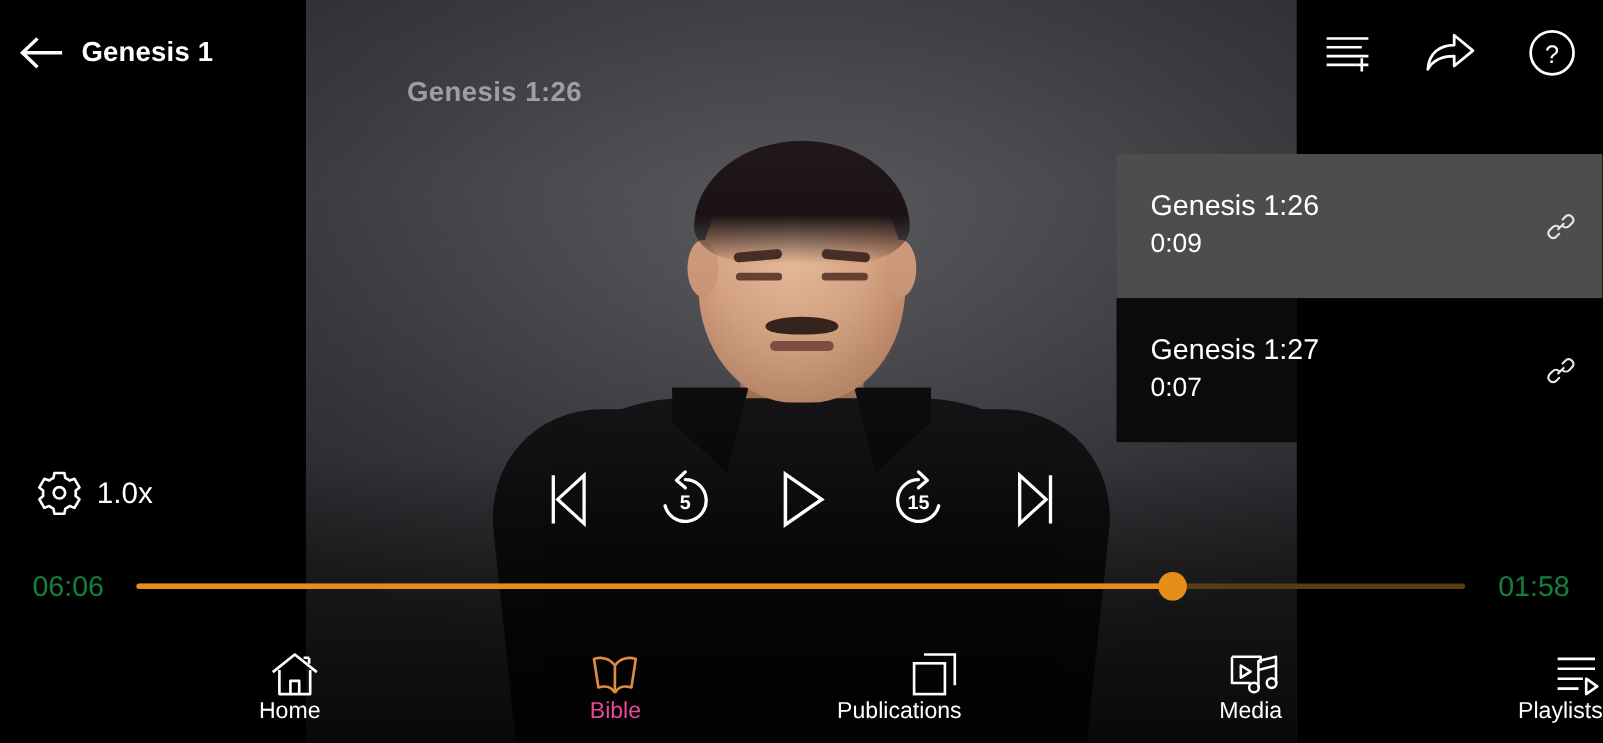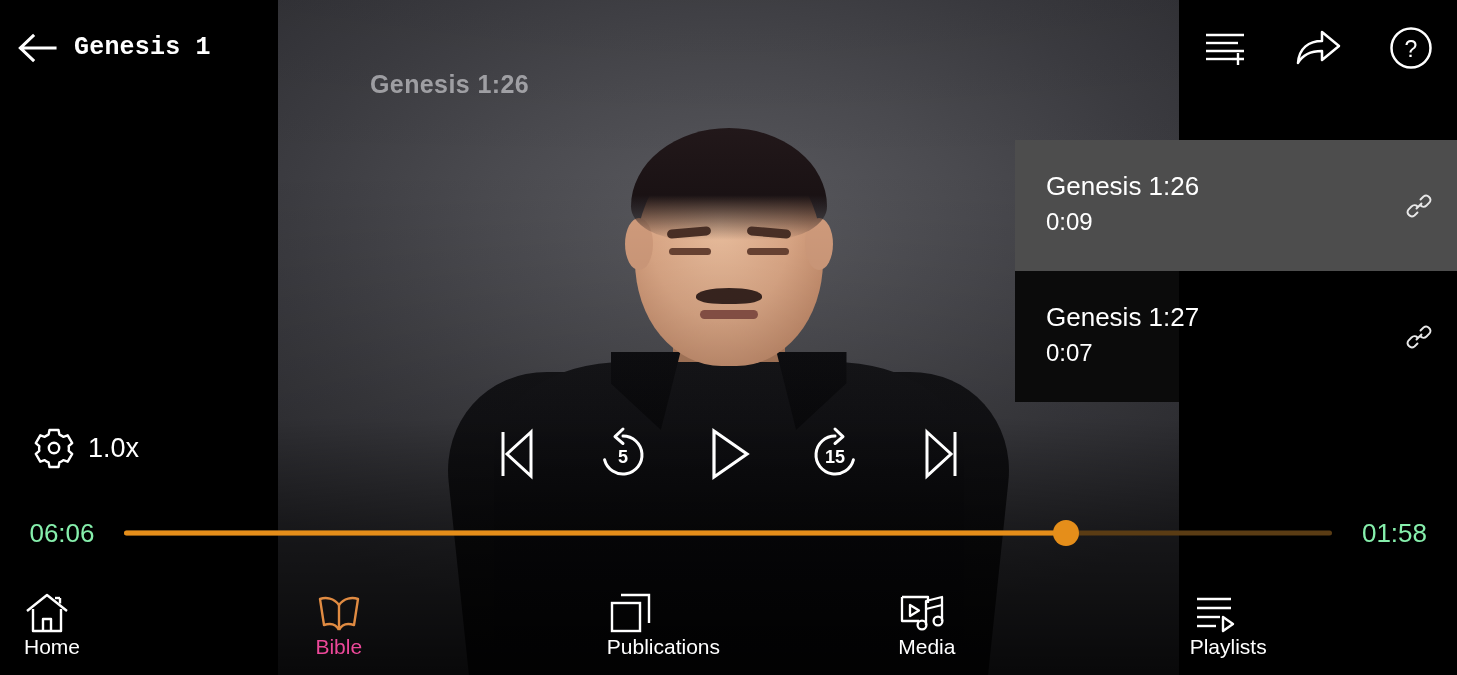--- a/index.html
+++ b/index.html
@@ -156,21 +156,20 @@
     pointer-events: auto;
   }
   .back-btn {
     width: 74px; height: 95px;
     display: flex; align-items: center; justify-content: center;
     cursor: pointer;
   }
   .title {
     font-size: 25px; font-weight: 700; color: #fff;
     letter-spacing: 0.2px;
-    font-family: Liberation Mono, monospace;
   }
   .topbar-right {
     position: absolute; right: 0; top: 0;
     width: 278px; height: 145px;
     background: #000;
     display: flex; align-items: flex-start; justify-content: space-around;
     padding-top: 18px;
     pointer-events: auto;
   }
   .tb-icon {
@@ -238,21 +237,21 @@
   }
 
   
   .timeline {
     position: absolute;
     left: 0; top: 508px; width: 1457px; height: 50px;
     z-index: 25;
     display: flex; align-items: center;
   }
   .tl-time {
-    font-size: 26px; color: #86efac;
+    font-size: 26px; color: #15803d;
     width: 124px; text-align: center;
     flex: 0 0 auto;
   }
   .tl-time.right { width: 125px; }
   .tl-track {
     position: relative;
     flex: 1 1 auto;
     height: 50px;
     display: flex; align-items: center;
     cursor: pointer;
@@ -283,21 +282,21 @@
   
   .bottomnav {
     position: absolute;
     left: 0; bottom: 0; width: 1457px; height: 110px;
     z-index: 35;
     display: flex;
   }
   .nav-item {
     flex: 1 1 0;
     display: flex; flex-direction: column;
-    align-items: flex-start; justify-content: center;
+    align-items: flex-end; justify-content: center;
     gap: 0;
     cursor: pointer;
     padding-top: 8px;
     padding-left: 24px;
   }
   .nav-label { font-size: 21px; color: #fff; }
   .nav-item.active .nav-label { color: #ec4899; }
   .nav-ico { height: 46px; display: flex; align-items: flex-end; }
 </style>
 </head>

